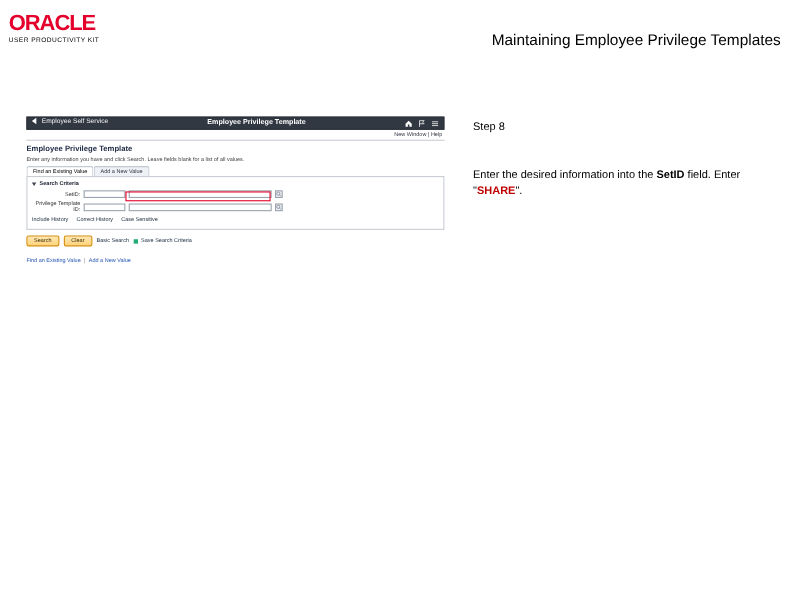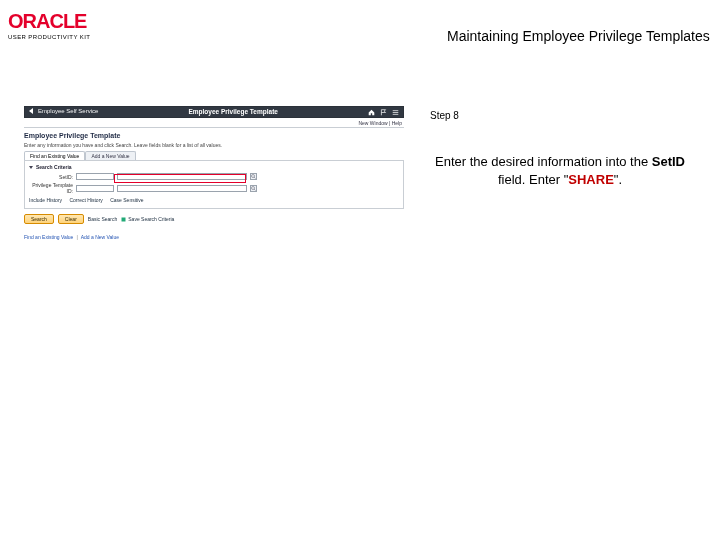--- a/index.html
+++ b/index.html
@@ -46,23 +46,22 @@
     left: 430px;
     top: 110px;
     width: 260px;
     color: #000;
   }
   .step {
     font-size: 10px;
     margin-bottom: 32px;
   }
   .instr {
-    font-size: 13px;
+    font-size: 10px;
     line-height: 1.35;
-    text-align: center;
   }
   .instr b { font-weight: 700; }
   .instr .share { color: #c00000; font-weight: 700; }
   
   .shot {
     position: absolute;
     left: 24px;
     top: 106px;
     width: 380px;
     height: 132px;

